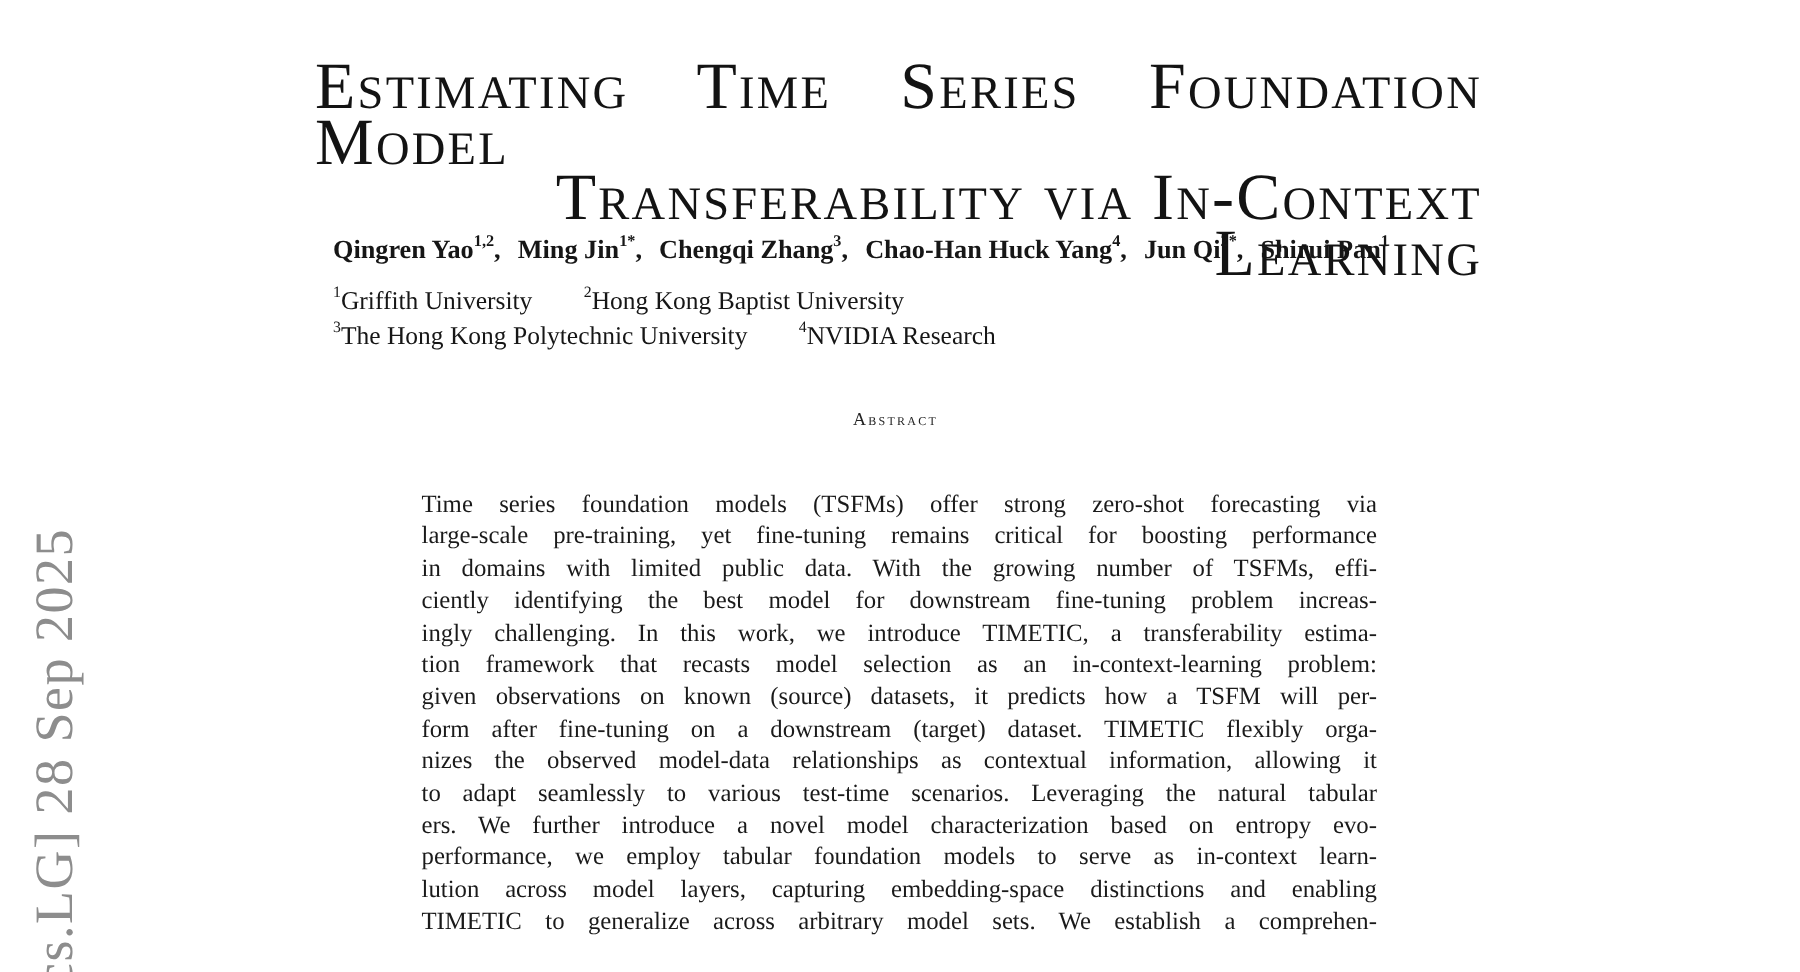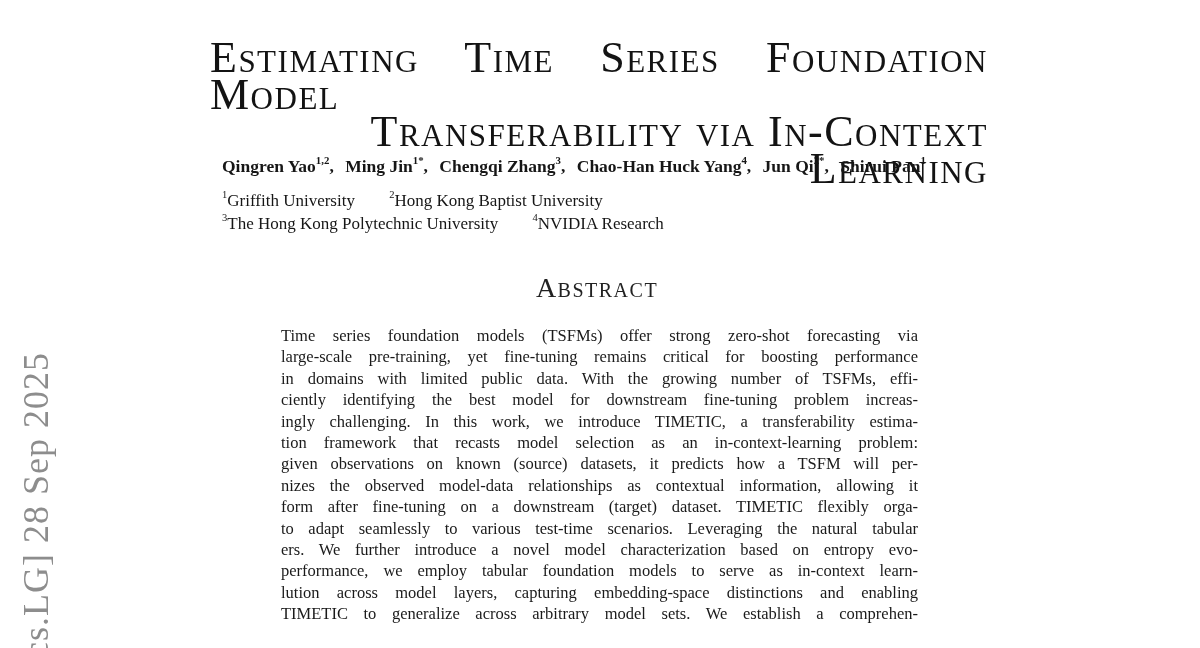--- a/index.html
+++ b/index.html
@@ -74,21 +74,21 @@
     line-height: 23px;
   }
   .affil-item.gap { margin-left: 30px; margin-top: 12px; }
   .abs-heading {
     position: absolute;
     left: 281px;
     top: 272px;
     width: 632px;
     text-align: center;
     font-variant: small-caps;
-    font-size: 28px;
+    font-size: 12px;
     letter-spacing: 1.5px;
     color: #222222;
   }
   .abs-body {
     position: absolute;
     left: 281px;
     top: 325px;
     width: 637px;
     font-size: 16.5px;
     color: #1a1a1a;
@@ -137,22 +137,22 @@
   <div class="abs-heading">Abstract</div>
 
   <div class="abs-body">
     <div class="abs-line">Time series foundation models (TSFMs) offer strong zero-shot forecasting via</div>
     <div class="abs-line">large-scale pre-training, yet fine-tuning remains critical for boosting performance</div>
     <div class="abs-line">in domains with limited public data. With the growing number of TSFMs, effi-</div>
     <div class="abs-line">ciently identifying the best model for downstream fine-tuning problem increas-</div>
     <div class="abs-line">ingly challenging. In this work, we introduce TIMETIC, a transferability estima-</div>
     <div class="abs-line">tion framework that recasts model selection as an in-context-learning problem:</div>
     <div class="abs-line">given observations on known (source) datasets, it predicts how a TSFM will per-</div>
+    <div class="abs-line">form after fine-tuning on a downstream (target) dataset. TIMETIC flexibly orga-</div>
     <div class="abs-line">nizes the observed model-data relationships as contextual information, allowing it</div>
-    <div class="abs-line">form after fine-tuning on a downstream (target) dataset. TIMETIC flexibly orga-</div>
     <div class="abs-line">to adapt seamlessly to various test-time scenarios. Leveraging the natural tabular</div>
     <div class="abs-line">ers. We further introduce a novel model characterization based on entropy evo-</div>
     <div class="abs-line">performance, we employ tabular foundation models to serve as in-context learn-</div>
     <div class="abs-line">lution across model layers, capturing embedding-space distinctions and enabling</div>
     <div class="abs-line">TIMETIC to generalize across arbitrary model sets. We establish a comprehen-</div>
   </div>
 
 </div>
 
 </body></html>

